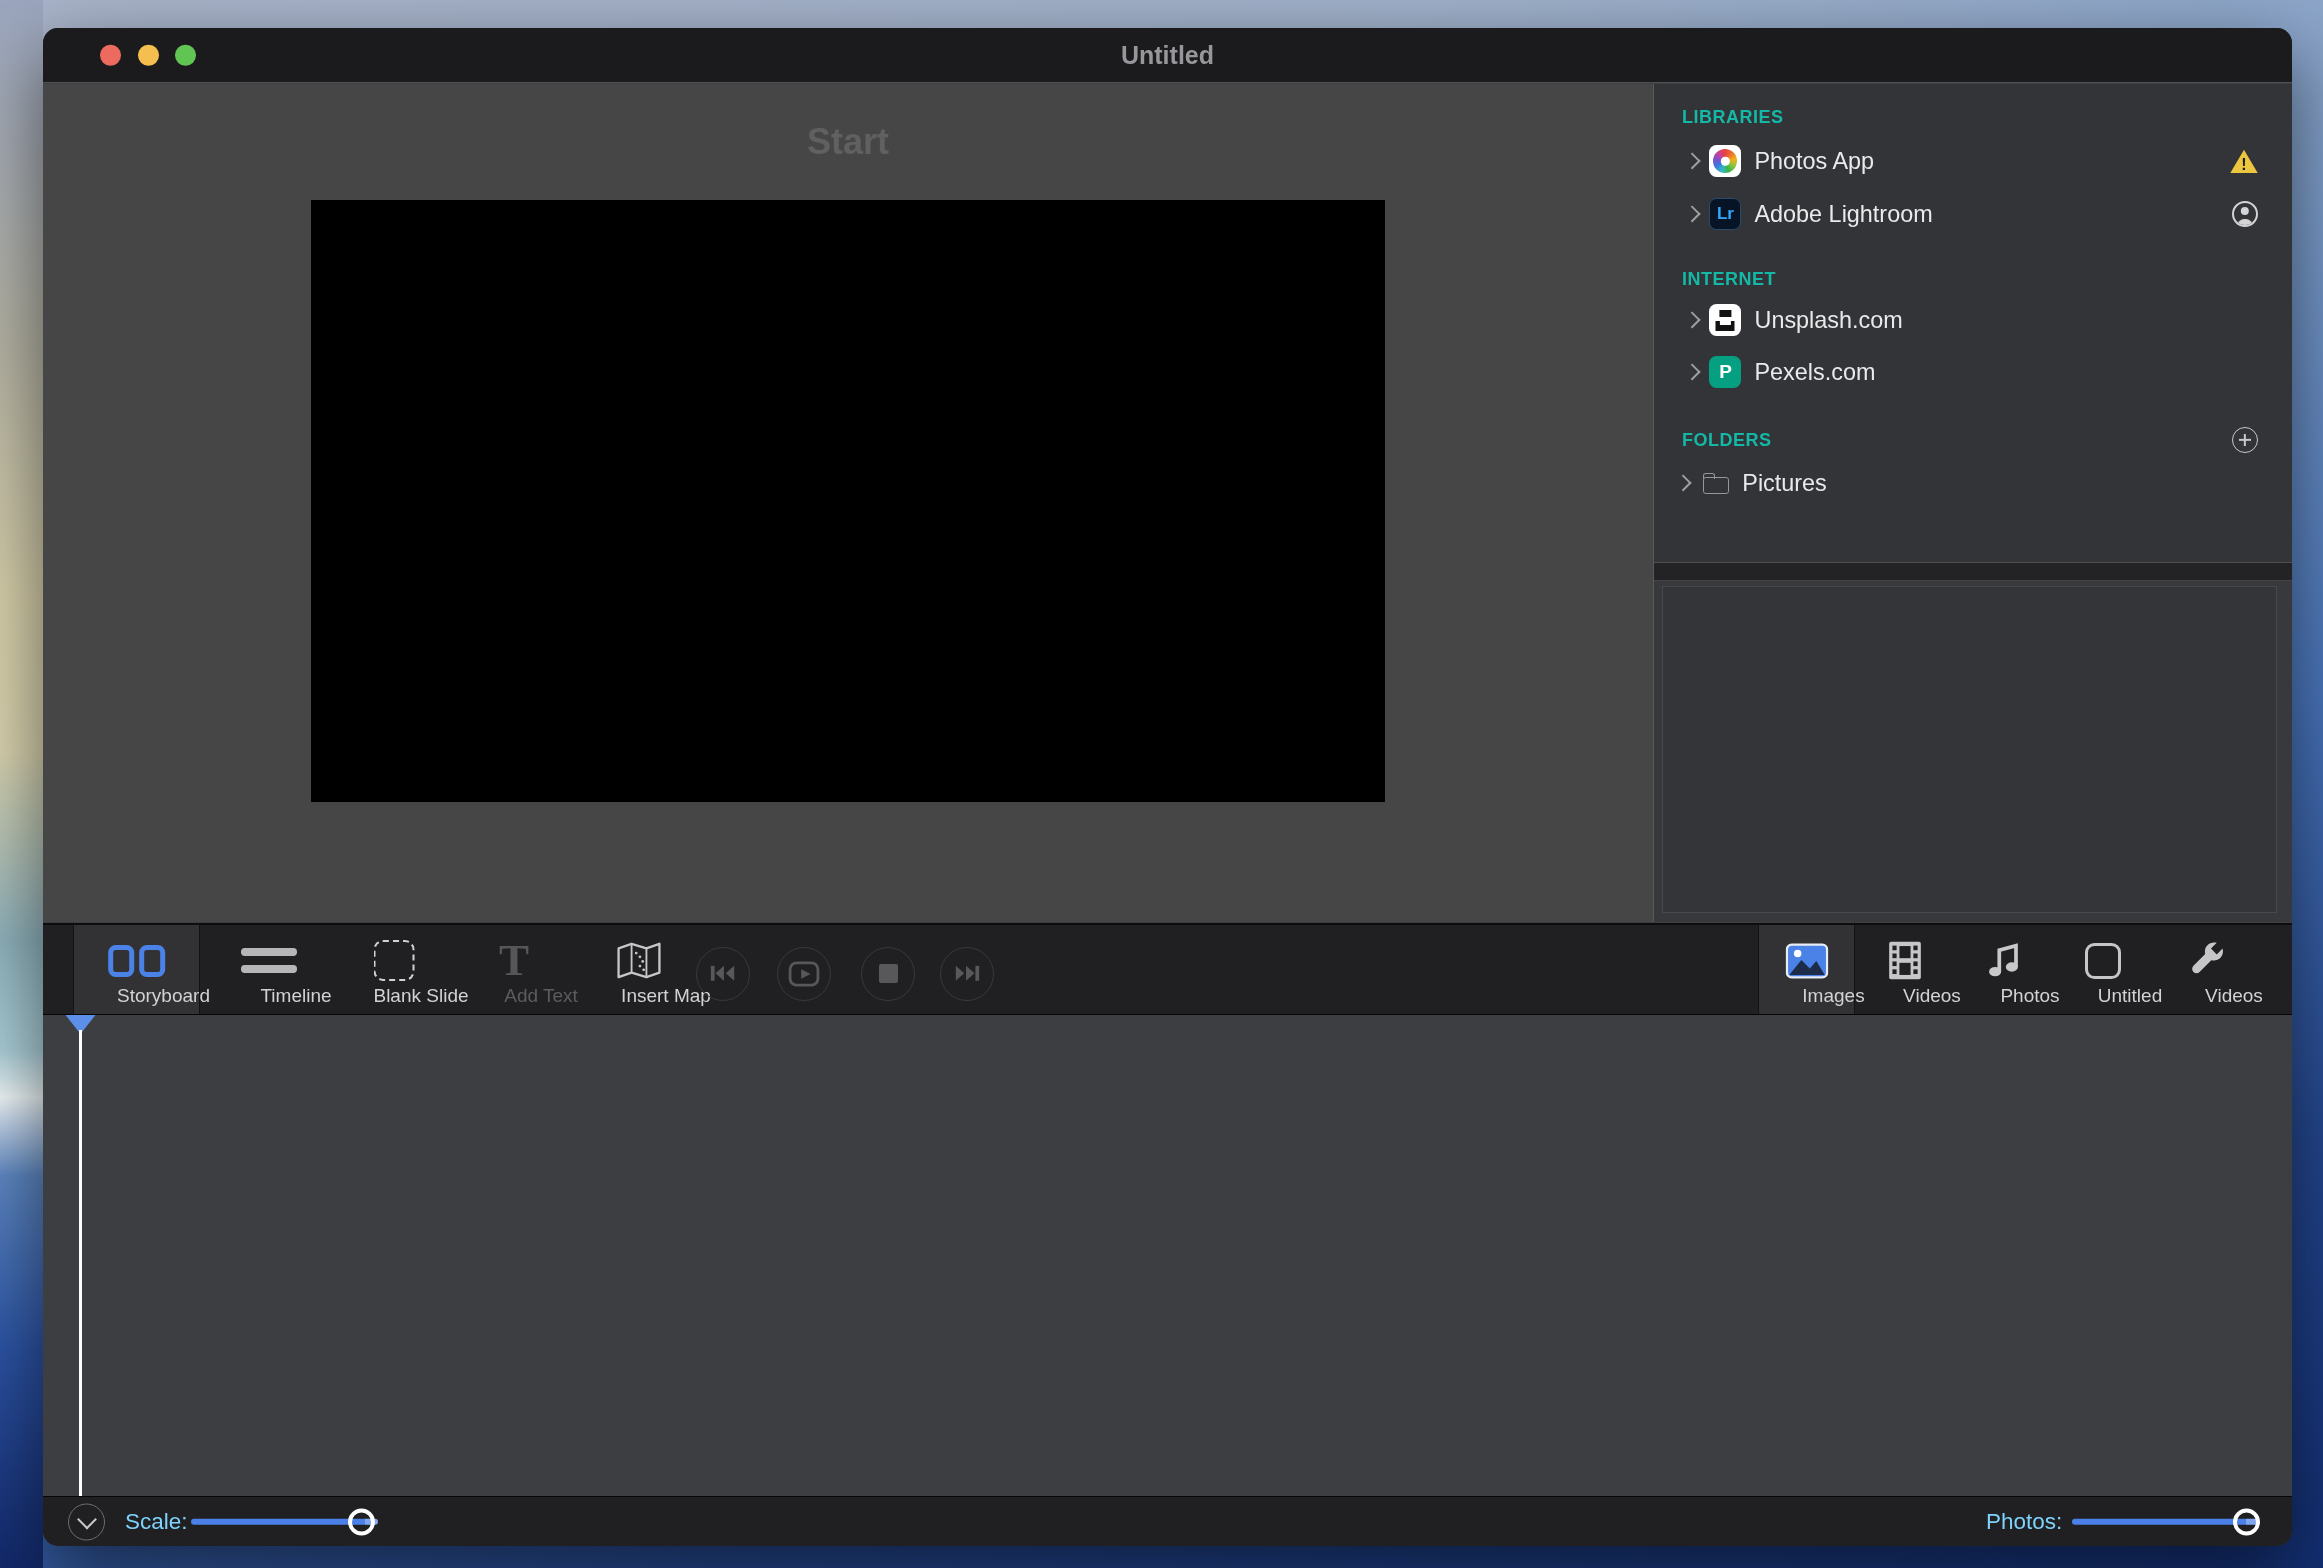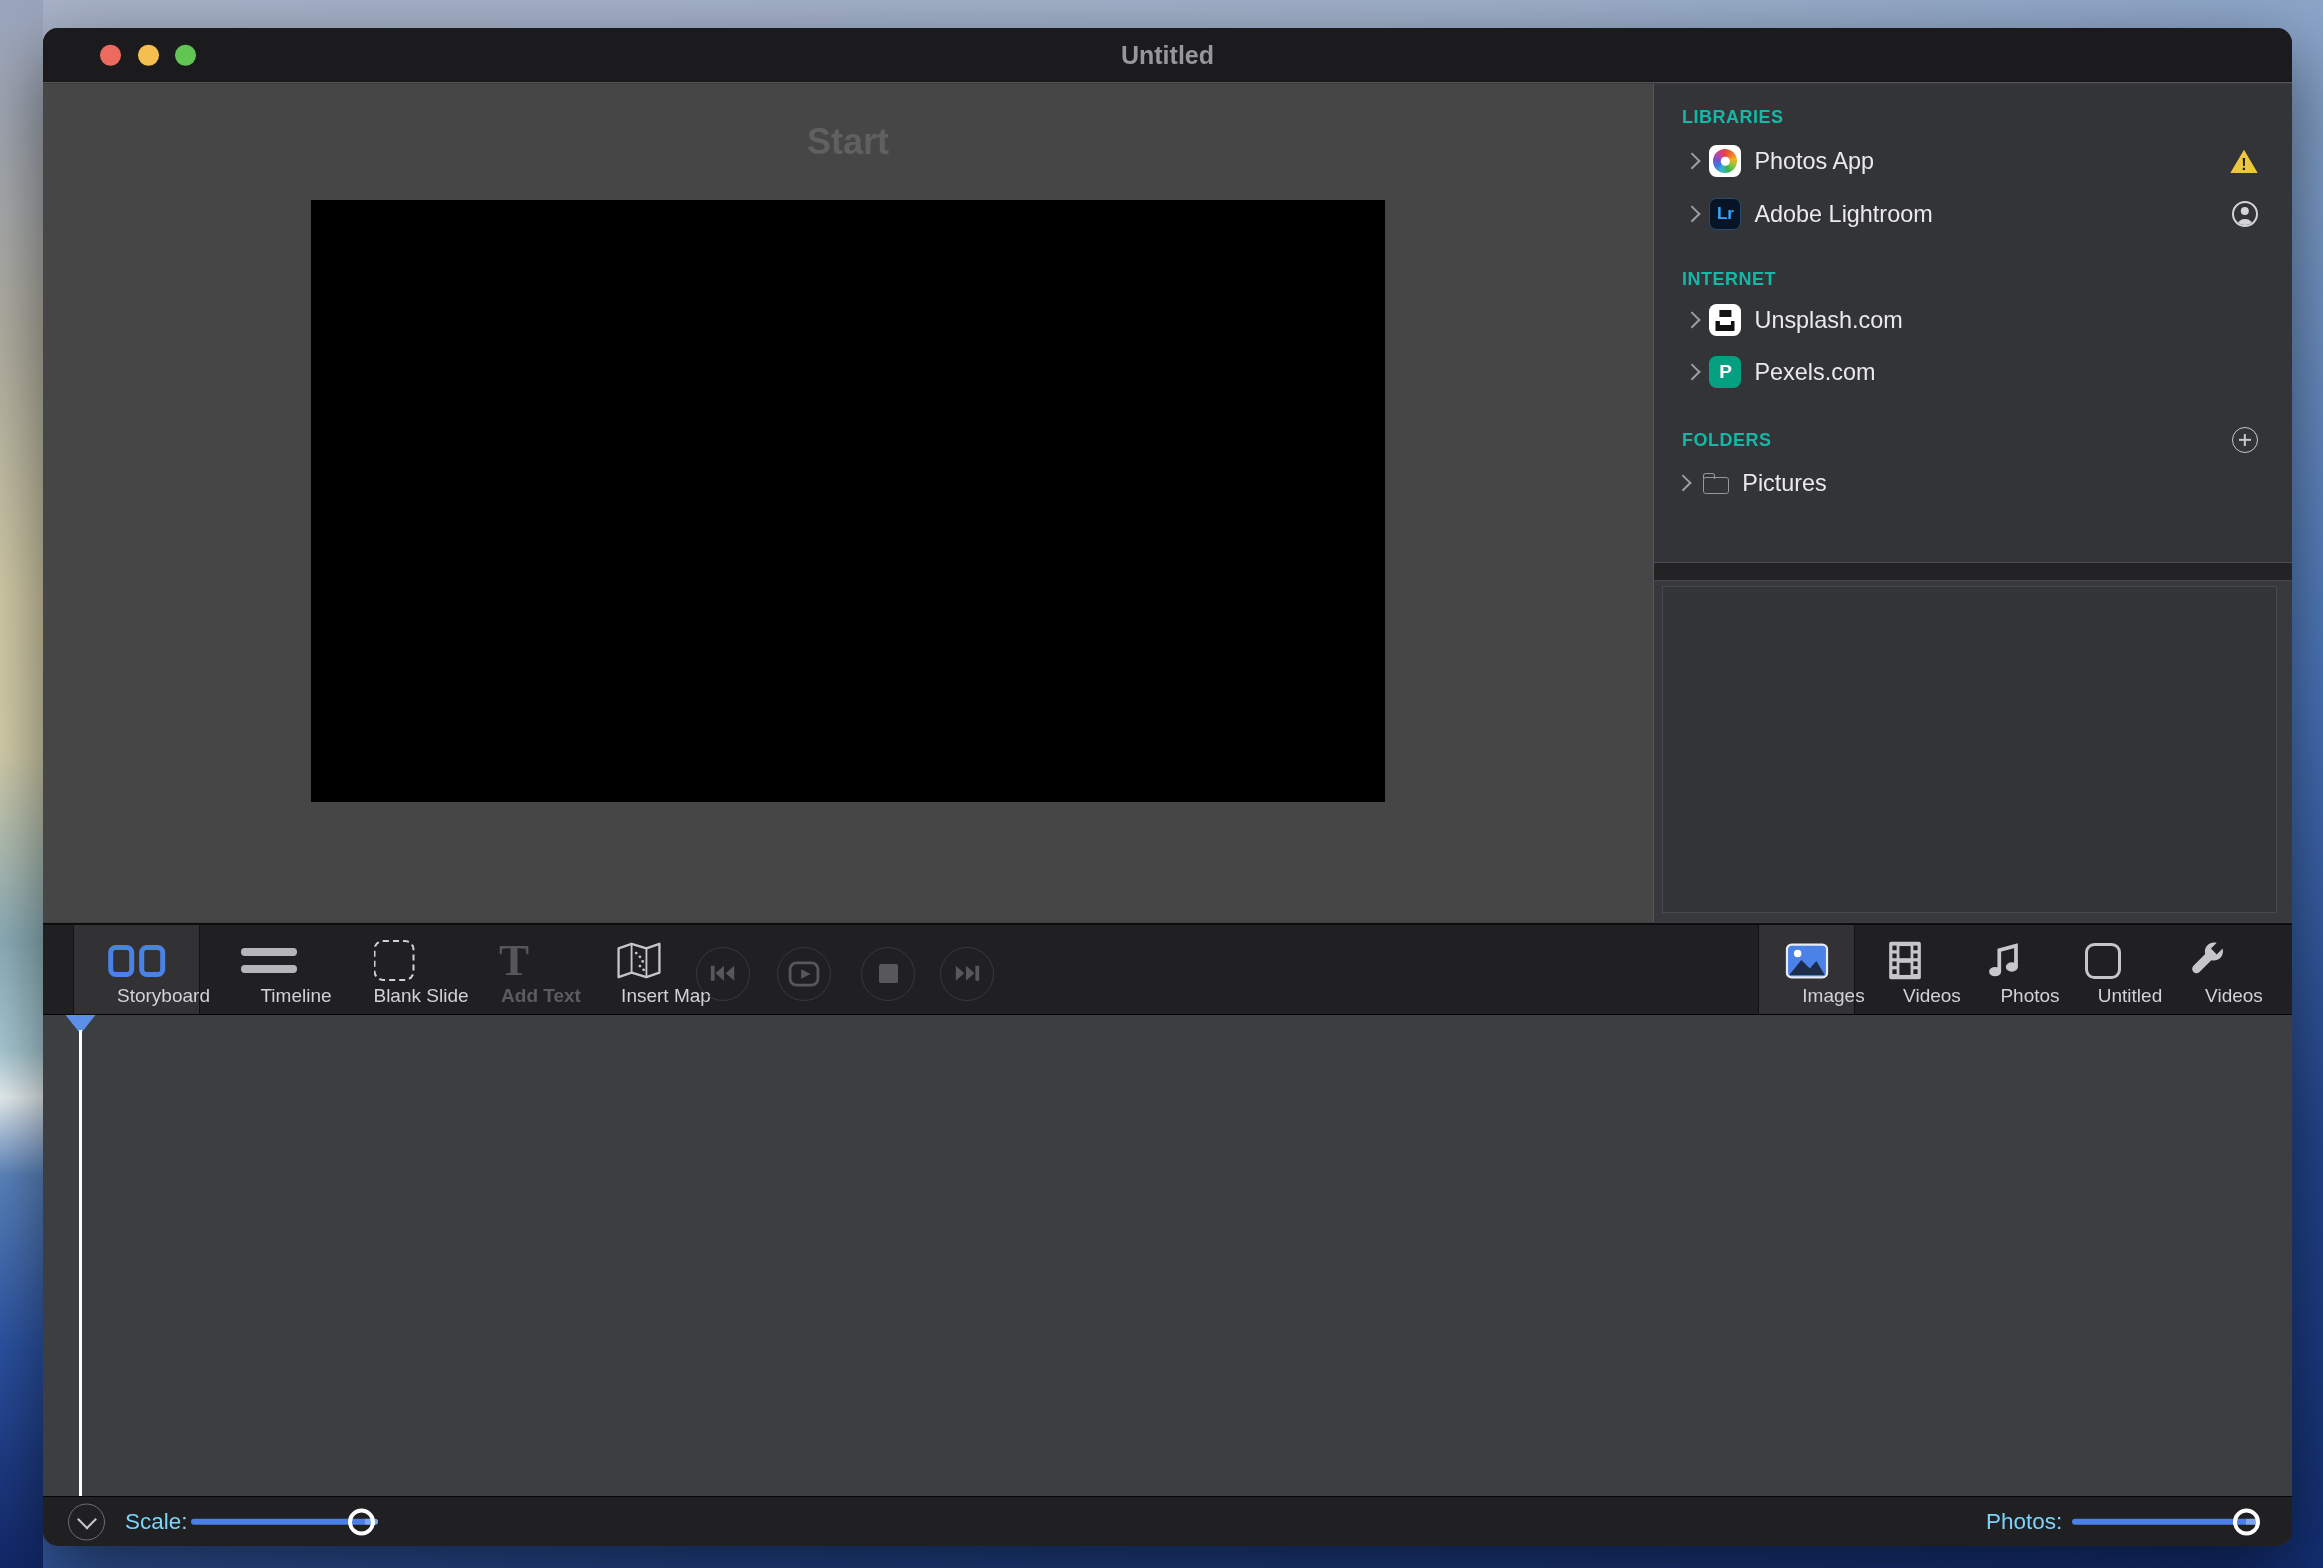--- a/index.html
+++ b/index.html
@@ -66,21 +66,21 @@
   .sb-divider{position:absolute;left:0;right:0;top:478px;height:19px;background:#232325;
     border-top:0.9px solid #4e4e50;border-bottom:0.9px solid #454547;box-sizing:border-box;}
   .sb-lower{position:absolute;left:0;right:0;top:497px;bottom:0;background:#38393c;}
   .sb-lower-inner{position:absolute;left:7.5px;right:15px;top:5.6px;bottom:9.4px;background:#343539;border:0.9px solid #48494c;}
   
   .toolbar{position:absolute;left:0;right:0;top:895px;height:92px;background:#202023;
     border-top:2.8px solid #0d0d0d;border-bottom:1.9px solid #050505;box-sizing:border-box;}
   .t-item{position:absolute;top:0;bottom:0;}
   .t-icon{position:absolute;top:15px;left:50%;transform:translateX(-50%);height:41px;display:flex;align-items:center;justify-content:center;}
   .t-label{position:absolute;top:60px;left:50%;transform:translateX(-50%);font-size:19px;color:#d2d2d4;white-space:nowrap;margin-left:27px;}
-  .t-label.disabled{color:#5c5c5e;font-weight:bold;}
+  .t-label.disabled{color:#5c5c5e;}
   .tile{background:#323235;border-left:1.9px solid #121214;border-right:1.9px solid #121214;box-sizing:border-box;}
   .sb-sq{width:26px;height:32px;border:5.6px solid #4a82e8;border-radius:7.5px;box-sizing:border-box;}
   .storyboard-icon{display:flex;gap:5.6px;}
   .timeline-icon{display:flex;flex-direction:column;gap:8.4px;}
   .timeline-icon span{width:56px;height:8.4px;background:#b6b6b8;border-radius:3.7px;}
   .blankslide-icon{width:41px;height:41px;border:2.8px dashed #d2d2d4;border-radius:9.4px;box-sizing:border-box;}
   .addtext-icon{font-family:"Liberation Serif","DejaVu Serif",serif;font-size:45px;font-weight:bold;color:#565658;line-height:41px;}
   .transport{position:absolute;top:21.5px;width:54px;height:54px;border-radius:50%;border:1.9px solid #39393c;
     box-sizing:border-box;display:flex;align-items:center;justify-content:center;background:transparent;}
   

